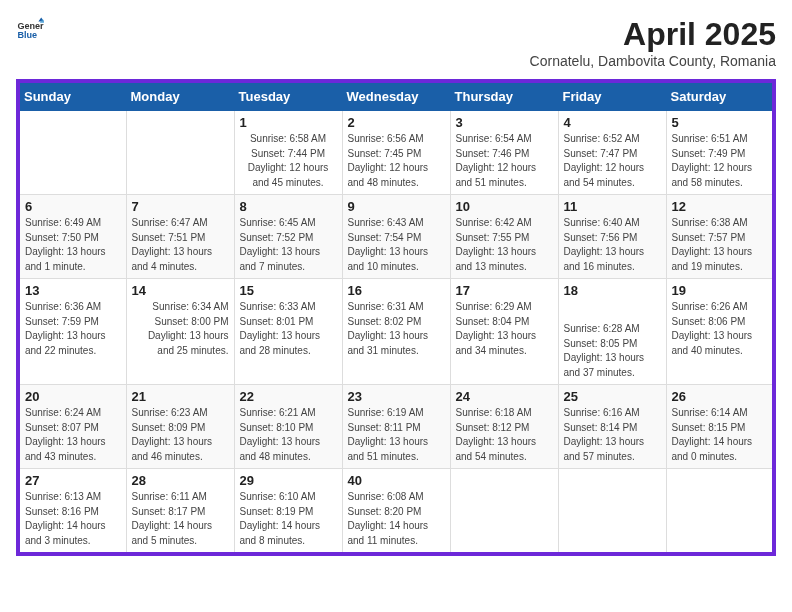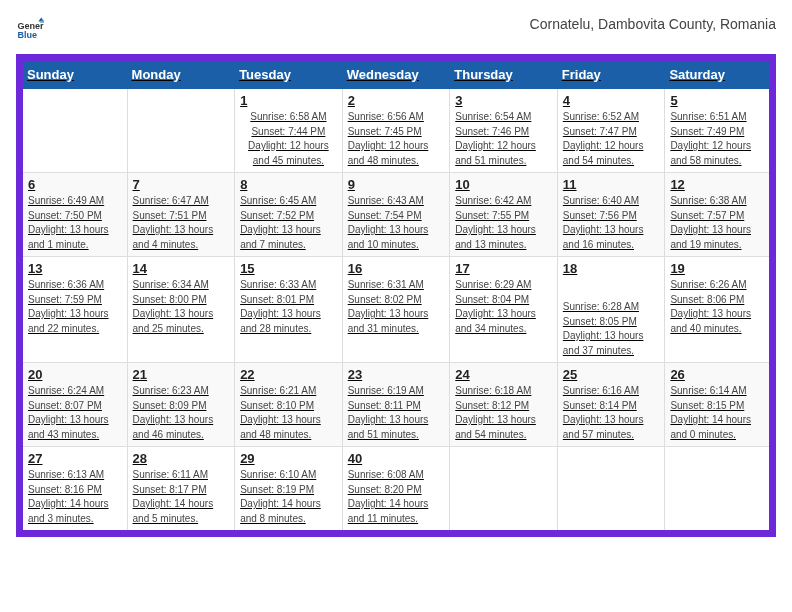--- a/index.html
+++ b/index.html
@@ -33,22 +33,21 @@
       font-weight: bold;
       color: #222;
     }
     .title-sub {
       font-size: 14px;
       color: #444;
     }
     .calendar {
       width: 100%;
       border-collapse: collapse;
-      border: 7px solid #6d28d9;
-      text-decoration: underline;
+      border: 4px solid #6d28d9;
     }
     .calendar th {
       background: #1a5fa8;
       color: #fff;
       font-size: 13px;
       font-weight: bold;
       padding: 6px 4px;
       text-align: left;
       border: 1px solid #1a5fa8;
     }
@@ -87,20 +86,21 @@
 <div class="header-area">
   <div class="logo">
     <svg class="logo-icon" viewBox="0 0 40 40">
       <text x="2" y="18" font-size="13" font-weight="bold" fill="#333" font-family="Arial">General</text>
       <text x="2" y="31" font-size="13" font-weight="bold" fill="#1a5fa8" font-family="Arial">Blue</text>
       <polygon points="32,8 40,8 36,2" fill="#1a5fa8"></polygon>
       <polygon points="34,10 42,10 38,4" fill="#4a9fd4" opacity="0.7"></polygon>
     </svg>
   </div>
   <div class="title-area">
+    <div class="title-main">April 2025</div>
     <div class="title-sub">Cornatelu, Dambovita County, Romania</div>
   </div>
 </div>
 
 <table class="calendar">
   <thead>
     <tr>
     <th>Sunday</th>
         <th>Monday</th>
         <th>Tuesday</th>
@@ -204,21 +204,21 @@
       <tr>
         <td>
           <span class="day-number">13</span>
           <div class="day-detail" style="white-space: pre-line;">Sunrise: 6:36 AM
 Sunset: 7:59 PM
 Daylight: 13 hours
 and 22 minutes.</div>
         </td>
         <td>
           <span class="day-number">14</span>
-          <div class="day-detail" style="white-space: pre-line;">Sunrise: 6:34 AM
+          <div class="day-detail" style="white-space: pre-line; text-align: right;">Sunrise: 6:34 AM
 Sunset: 8:00 PM
 Daylight: 13 hours
 and 25 minutes.</div>
         </td>
         <td>
           <span class="day-number">15</span>
           <div class="day-detail" style="white-space: pre-line;">Sunrise: 6:33 AM
 Sunset: 8:01 PM
 Daylight: 13 hours
 and 28 minutes.</div>

